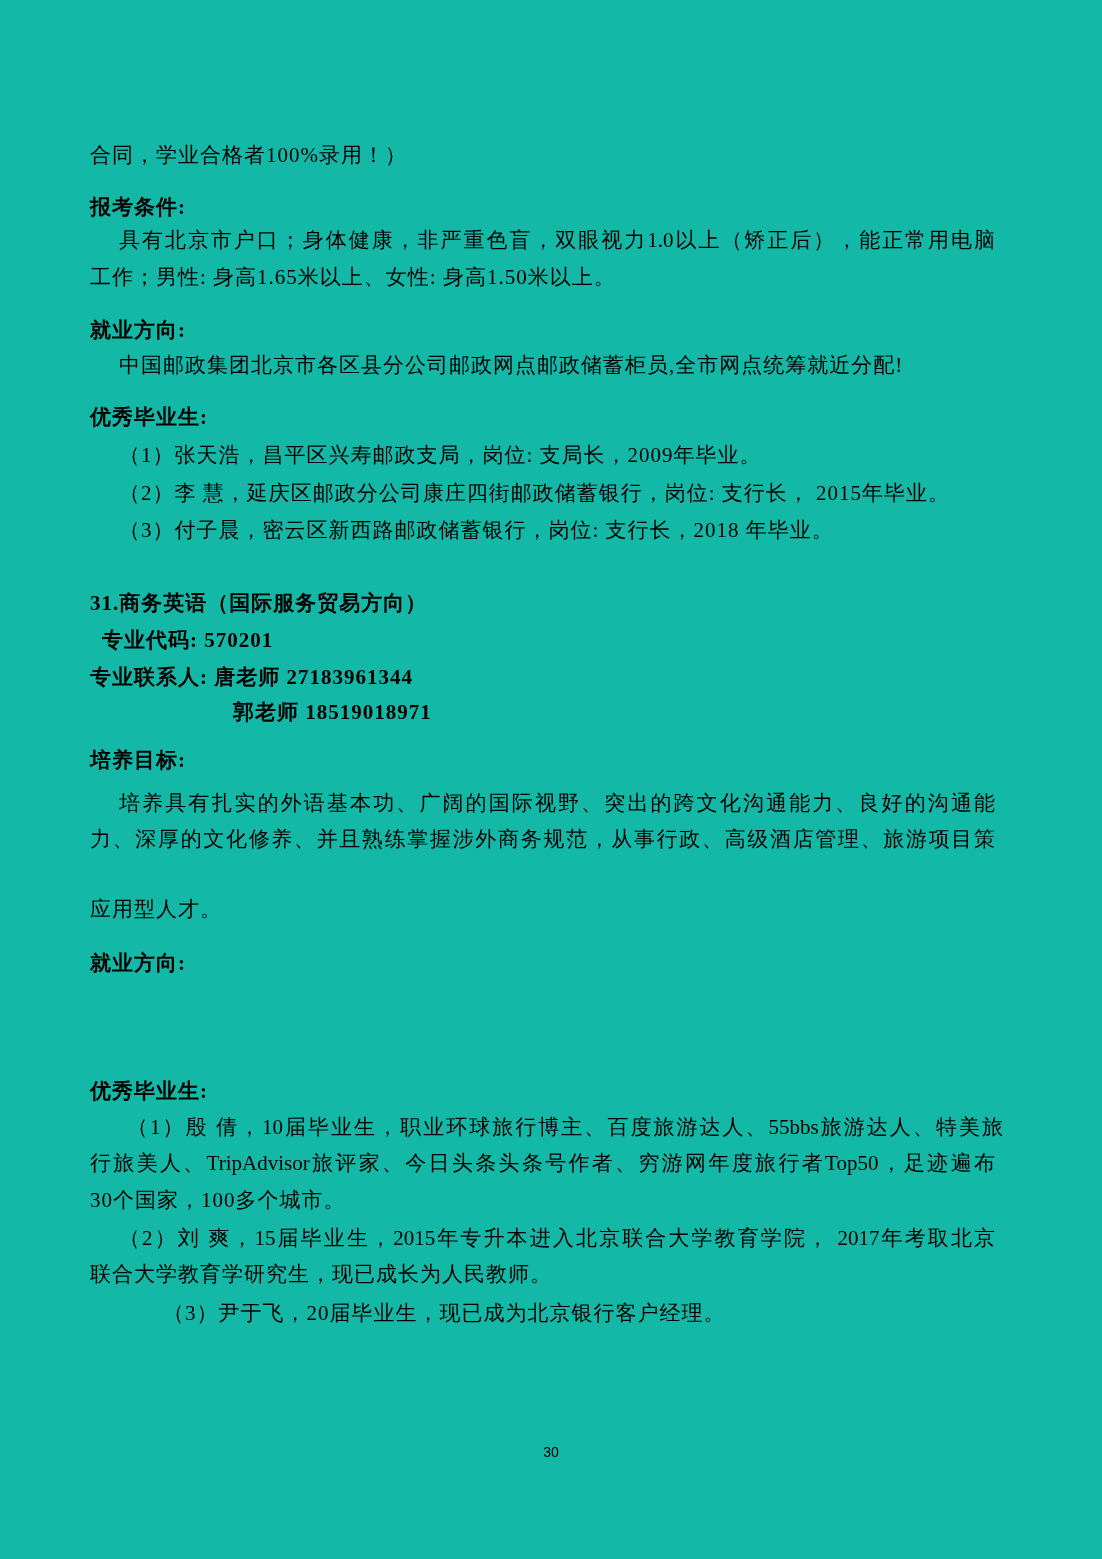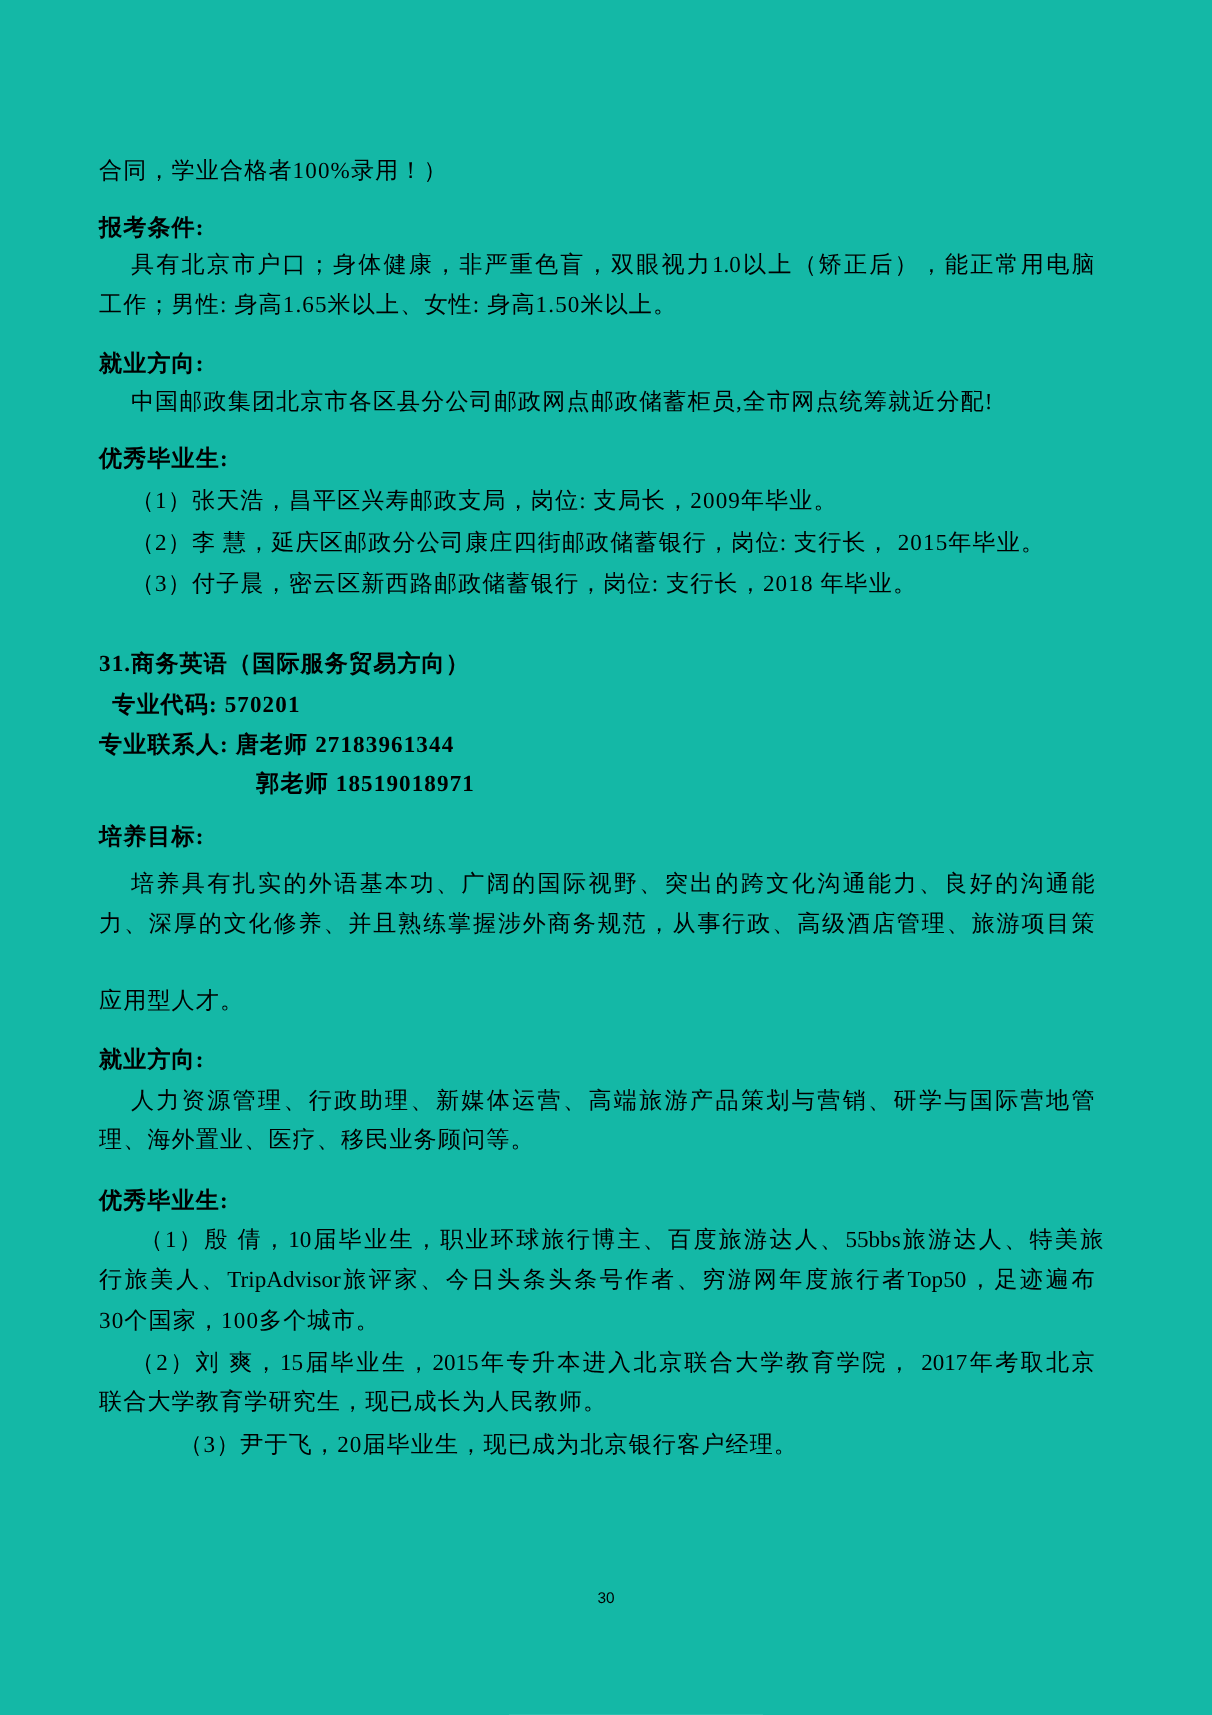--- a/index.html
+++ b/index.html
@@ -69,22 +69,20 @@
   <div class="ln b" style="top:622px;left:90px;margin-left:12px;">专业代码: 570201</div>
   <div class="ln b" style="top:659px;left:90px;">专业联系人: 唐老师 27183961344</div>
   <div class="ln b" style="top:694px;left:233px;">郭老师 18519018971</div>
 
   <div class="ln b" style="top:742px;left:90px;">培养目标:</div>
   <div class="ln j" style="top:785px;left:119px;width:876px;">培养具有扎实的外语基本功、广阔的国际视野、突出的跨文化沟通能力、良好的沟通能</div>
   <div class="ln j" style="top:821px;left:90px;width:905px;">力、深厚的文化修养、并且熟练掌握涉外商务规范，从事行政、高级酒店管理、旅游项目策</div>
   <div class="ln" style="top:891px;left:90px;">应用型人才。</div>
 
   <div class="ln b" style="top:945px;left:90px;">就业方向:</div>
-  <div class="ln j" style="top:982px;left:119px;width:876px;">人力资源管理、行政助理、新媒体运营、高端旅游产品策划与营销、研学与国际营地管</div>
-  <div class="ln" style="top:1018px;left:90px;">理、海外置业、医疗、移民业务顾问等。</div>
 
   <div class="ln b" style="top:1073px;left:90px;">优秀毕业生:</div>
   <div class="ln j" style="top:1109px;left:127px;width:876px;">（1）殷 倩，10届毕业生，职业环球旅行博主、百度旅游达人、55bbs旅游达人、特美旅</div>
   <div class="ln j" style="top:1145px;left:90px;width:905px;">行旅美人、TripAdvisor旅评家、今日头条头条号作者、穷游网年度旅行者Top50，足迹遍布</div>
   <div class="ln" style="top:1182px;left:90px;">30个国家，100多个城市。</div>
   <div class="ln j" style="top:1220px;left:119px;width:876px;">（2）刘 爽，15届毕业生，2015年专升本进入北京联合大学教育学院， 2017年考取北京</div>
   <div class="ln" style="top:1256px;left:90px;">联合大学教育学研究生，现已成长为人民教师。</div>
   <div class="ln" style="top:1295px;left:119px;margin-left:44px;">（3）尹于飞，20届毕业生，现已成为北京银行客户经理。</div>
 
   <div class="footer" style="top:1442px;">30</div>

